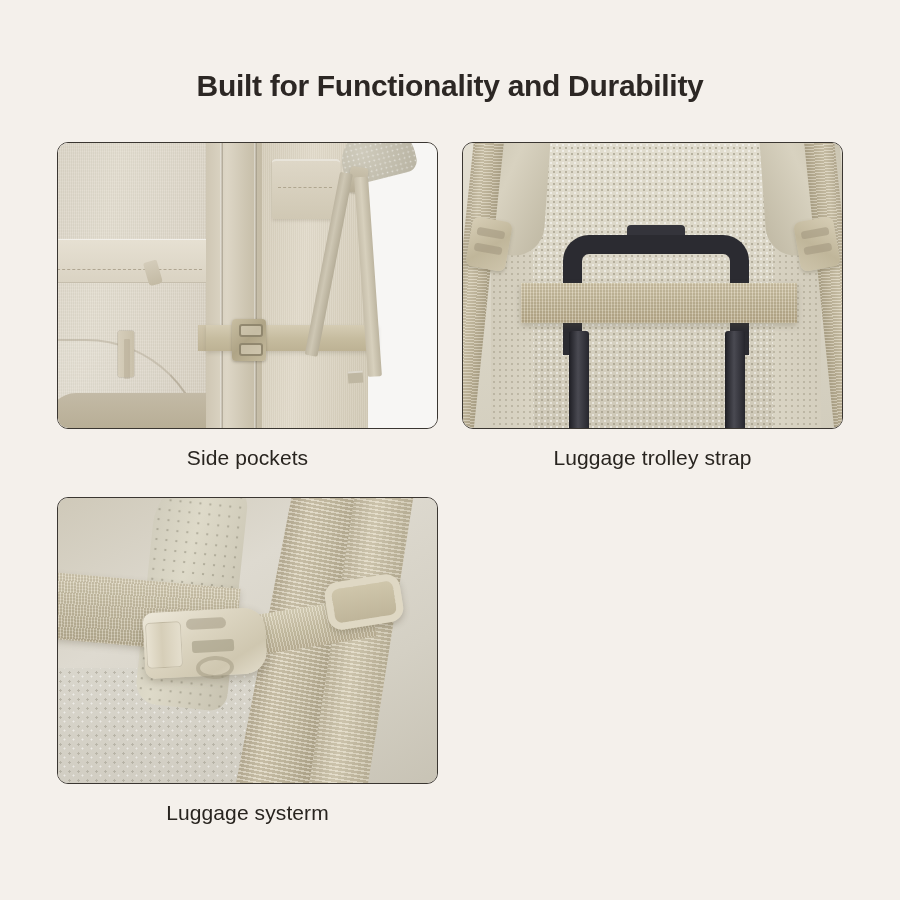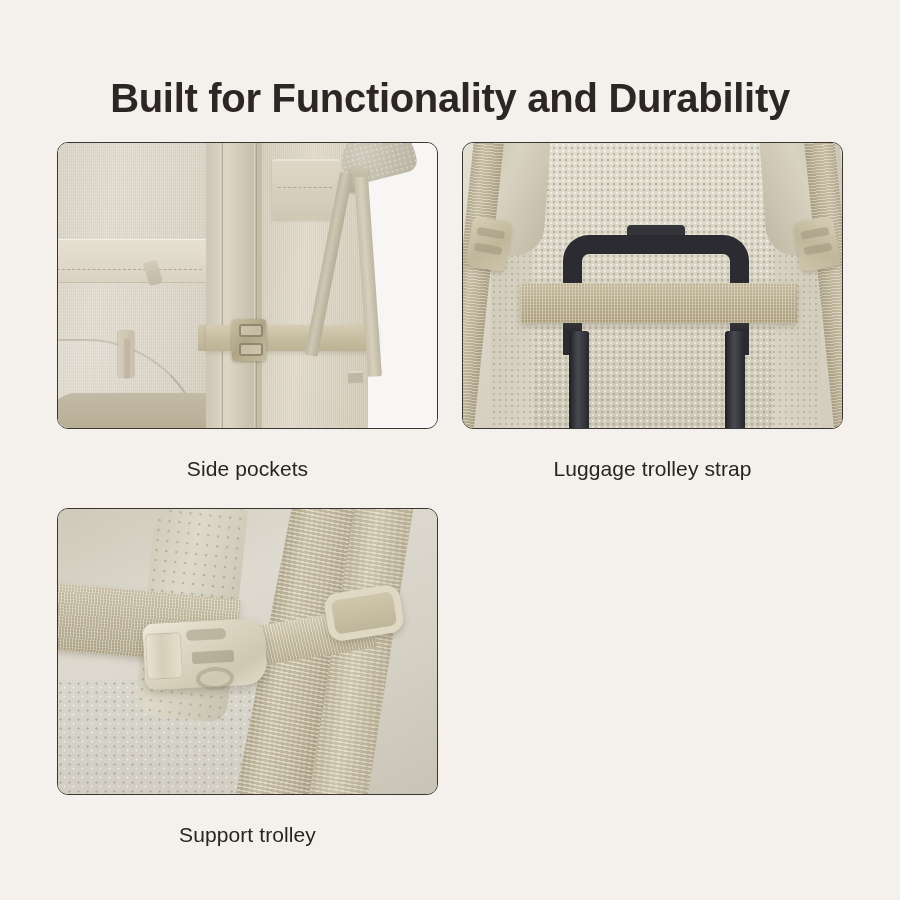--- a/index.html
+++ b/index.html
@@ -22,21 +22,21 @@
     box-sizing: border-box;
   }
 
   
   .page-title {
     position: absolute;
     left: 0;
     top: 49px;
     width: 900px;
     text-align: center;
-    font-size: 40px;
+    font-size: 30px;
     font-weight: 700;
     letter-spacing: -0.3px;
     color: #2C2724;
     font-family: "Liberation Sans", sans-serif;
   }
 
   
   .feature-grid {
     position: absolute;
     left: 57px;
@@ -60,21 +60,21 @@
     overflow: hidden;
     background: #EFECE6;
     box-sizing: border-box;
   }
   .photo-inner {
     position: absolute;
     inset: 0;
     overflow: hidden;
   }
   .caption {
-    margin-top: 28px;
+    margin-top: 17px;
     text-align: center;
     font-size: 21px;
     font-weight: 400;
     color: #28241F;
     letter-spacing: 0.1px;
     font-family: "Liberation Sans", sans-serif;
   }
 
   
   .p1-bg {
@@ -702,18 +702,18 @@
           <div class="p3-chest-l"></div>
           <div class="p3-chest-r"></div>
           <div class="p3-slider"></div>
           <div class="p3-buckle"></div>
           <div class="p3-buckle-prongs"></div>
           <div class="p3-buckle-slot1"></div>
           <div class="p3-buckle-slot2"></div>
           <div class="p3-buckle-ring"></div>
         </div>
       </div>
-      <div class="caption">Support trolley</div>
+      <div class="caption">Luggage systerm</div>
     </div>
 
 
   </div>
 </div>
 
 </body></html>

